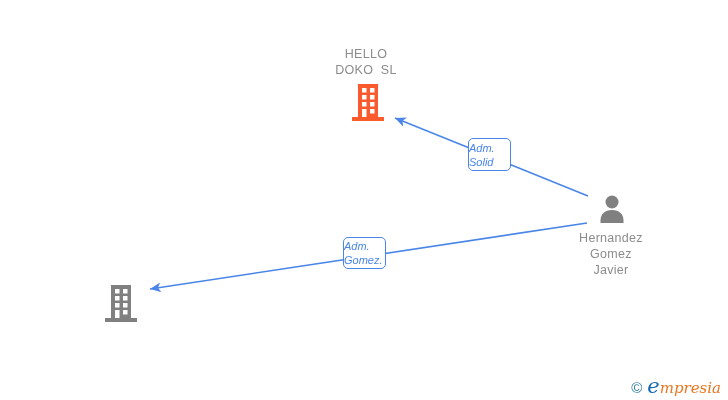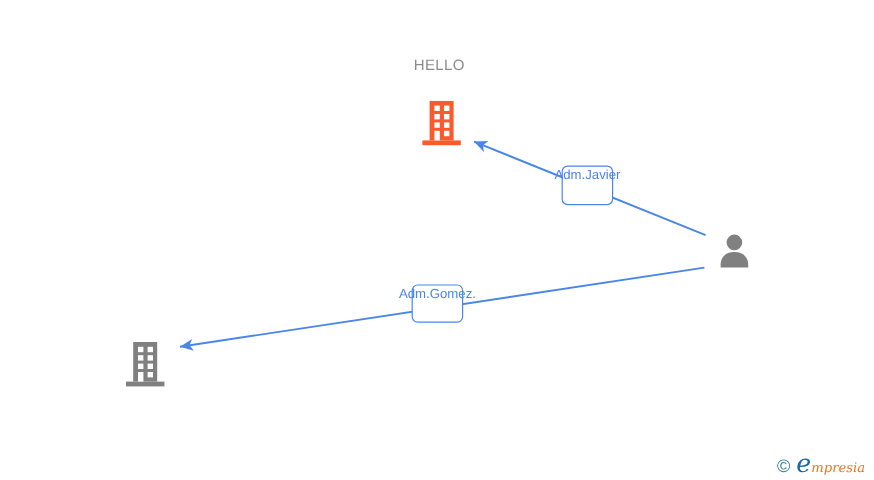--- a/index.html
+++ b/index.html
@@ -33,23 +33,24 @@
   }
   .edge-label {
     position: absolute;
     background: #ffffff;
     border: 1.5px solid #4a86e8;
     border-radius: 5px;
     color: #4a86e8;
     font-size: 11px;
     line-height: 14px;
     display: flex;
-    flex-direction: row;
+    flex-direction: column;
     justify-content: center;
     box-sizing: border-box;
+    font-style: italic;
   }
   .watermark {
     position: absolute;
     right: 7px;
     bottom: 2px;
     display: flex;
     align-items: baseline;
   }
   .wm-copy {
     color: #2e7f9f;
@@ -58,69 +59,75 @@
   }
   .wm-initial {
     font-family: "DejaVu Serif", serif;
     font-style: italic;
     font-size: 21px;
     color: #1668b0;
   }
   .wm-rest {
     font-family: "DejaVu Serif", serif;
     font-style: italic;
-    font-size: 11px;
+    font-size: 15px;
     color: #e87722;
   }
 </style>
 </head>
 <body>
 
 <div class="canvas">
 
   <svg class="edges-layer" width="728" height="400" viewBox="0 0 728 400">
     <defs>
       <marker id="arrowhead" markerUnits="userSpaceOnUse" markerWidth="14" markerHeight="12" refX="11" refY="5" orient="auto">
         <path d="M0,0 L11,5 L0,10 L3,5 Z" fill="#4a86e8"></path>
       </marker>
     </defs>
     <line x1="588" y1="196" x2="395" y2="118" stroke="#4a86e8" stroke-width="1.6" marker-end="url(#arrowhead)"></line>
     <line x1="587" y1="223" x2="150" y2="289" stroke="#4a86e8" stroke-width="1.6" marker-end="url(#arrowhead)"></line>
   </svg>
 
   <div class="node-label" style="left:296px; top:46px;">
     <div>HELLO</div>
+    <div>DOKO  SL</div>
   </div>
   <svg class="node-icon" style="left:350px; top:84px;" viewBox="0 0 36 38">
     <rect x="2" y="33" width="32" height="4" fill="#fb5a2d"></rect>
     <rect x="8" y="0" width="20" height="33" fill="#fb5a2d"></rect>
     <rect x="12" y="4" width="4.5" height="4.5" fill="#ffffff"></rect>
     <rect x="20" y="4" width="4.5" height="4.5" fill="#ffffff"></rect>
     <rect x="12" y="11" width="4.5" height="4.5" fill="#ffffff"></rect>
     <rect x="20" y="11" width="4.5" height="4.5" fill="#ffffff"></rect>
     <rect x="12" y="18" width="4.5" height="4.5" fill="#ffffff"></rect>
     <rect x="20" y="18" width="4.5" height="4.5" fill="#ffffff"></rect>
     <rect x="20" y="25" width="4.5" height="4.5" fill="#ffffff"></rect>
     <rect x="12" y="25" width="4.5" height="8" fill="#ffffff"></rect>
   </svg>
 
   <div class="edge-label" style="left:468px; top:138px; width:43px; height:33px;">
     <div>Adm.</div>
-    <div>Javier</div>
+    <div>Solid</div>
   </div>
 
   <div class="edge-label" style="left:343px; top:237px; width:43px; height:32px;">
     <div>Adm.</div>
     <div>Gomez.</div>
   </div>
 
   <svg class="node-icon" style="left:594px; top:192px;" viewBox="0 0 36 38">
     <circle cx="18" cy="10" r="6.5" fill="#808080"></circle>
     <path d="M18 18 C 10.5 18 6.5 22.5 6.5 28.5 L6.5 31 L29.5 31 L29.5 28.5 C29.5 22.5 25.5 18 18 18 Z" fill="#808080"></path>
   </svg>
+  <div class="node-label" style="left:541px; top:230px;">
+    <div>Hernandez</div>
+    <div>Gomez</div>
+    <div>Javier</div>
+  </div>
 
   <svg class="node-icon" style="left:103px; top:285px;" viewBox="0 0 36 38">
     <rect x="2" y="33" width="32" height="4" fill="#808080"></rect>
     <rect x="8" y="0" width="20" height="33" fill="#808080"></rect>
     <rect x="12" y="4" width="4.5" height="4.5" fill="#ffffff"></rect>
     <rect x="20" y="4" width="4.5" height="4.5" fill="#ffffff"></rect>
     <rect x="12" y="11" width="4.5" height="4.5" fill="#ffffff"></rect>
     <rect x="20" y="11" width="4.5" height="4.5" fill="#ffffff"></rect>
     <rect x="12" y="18" width="4.5" height="4.5" fill="#ffffff"></rect>
     <rect x="20" y="18" width="4.5" height="4.5" fill="#ffffff"></rect>

